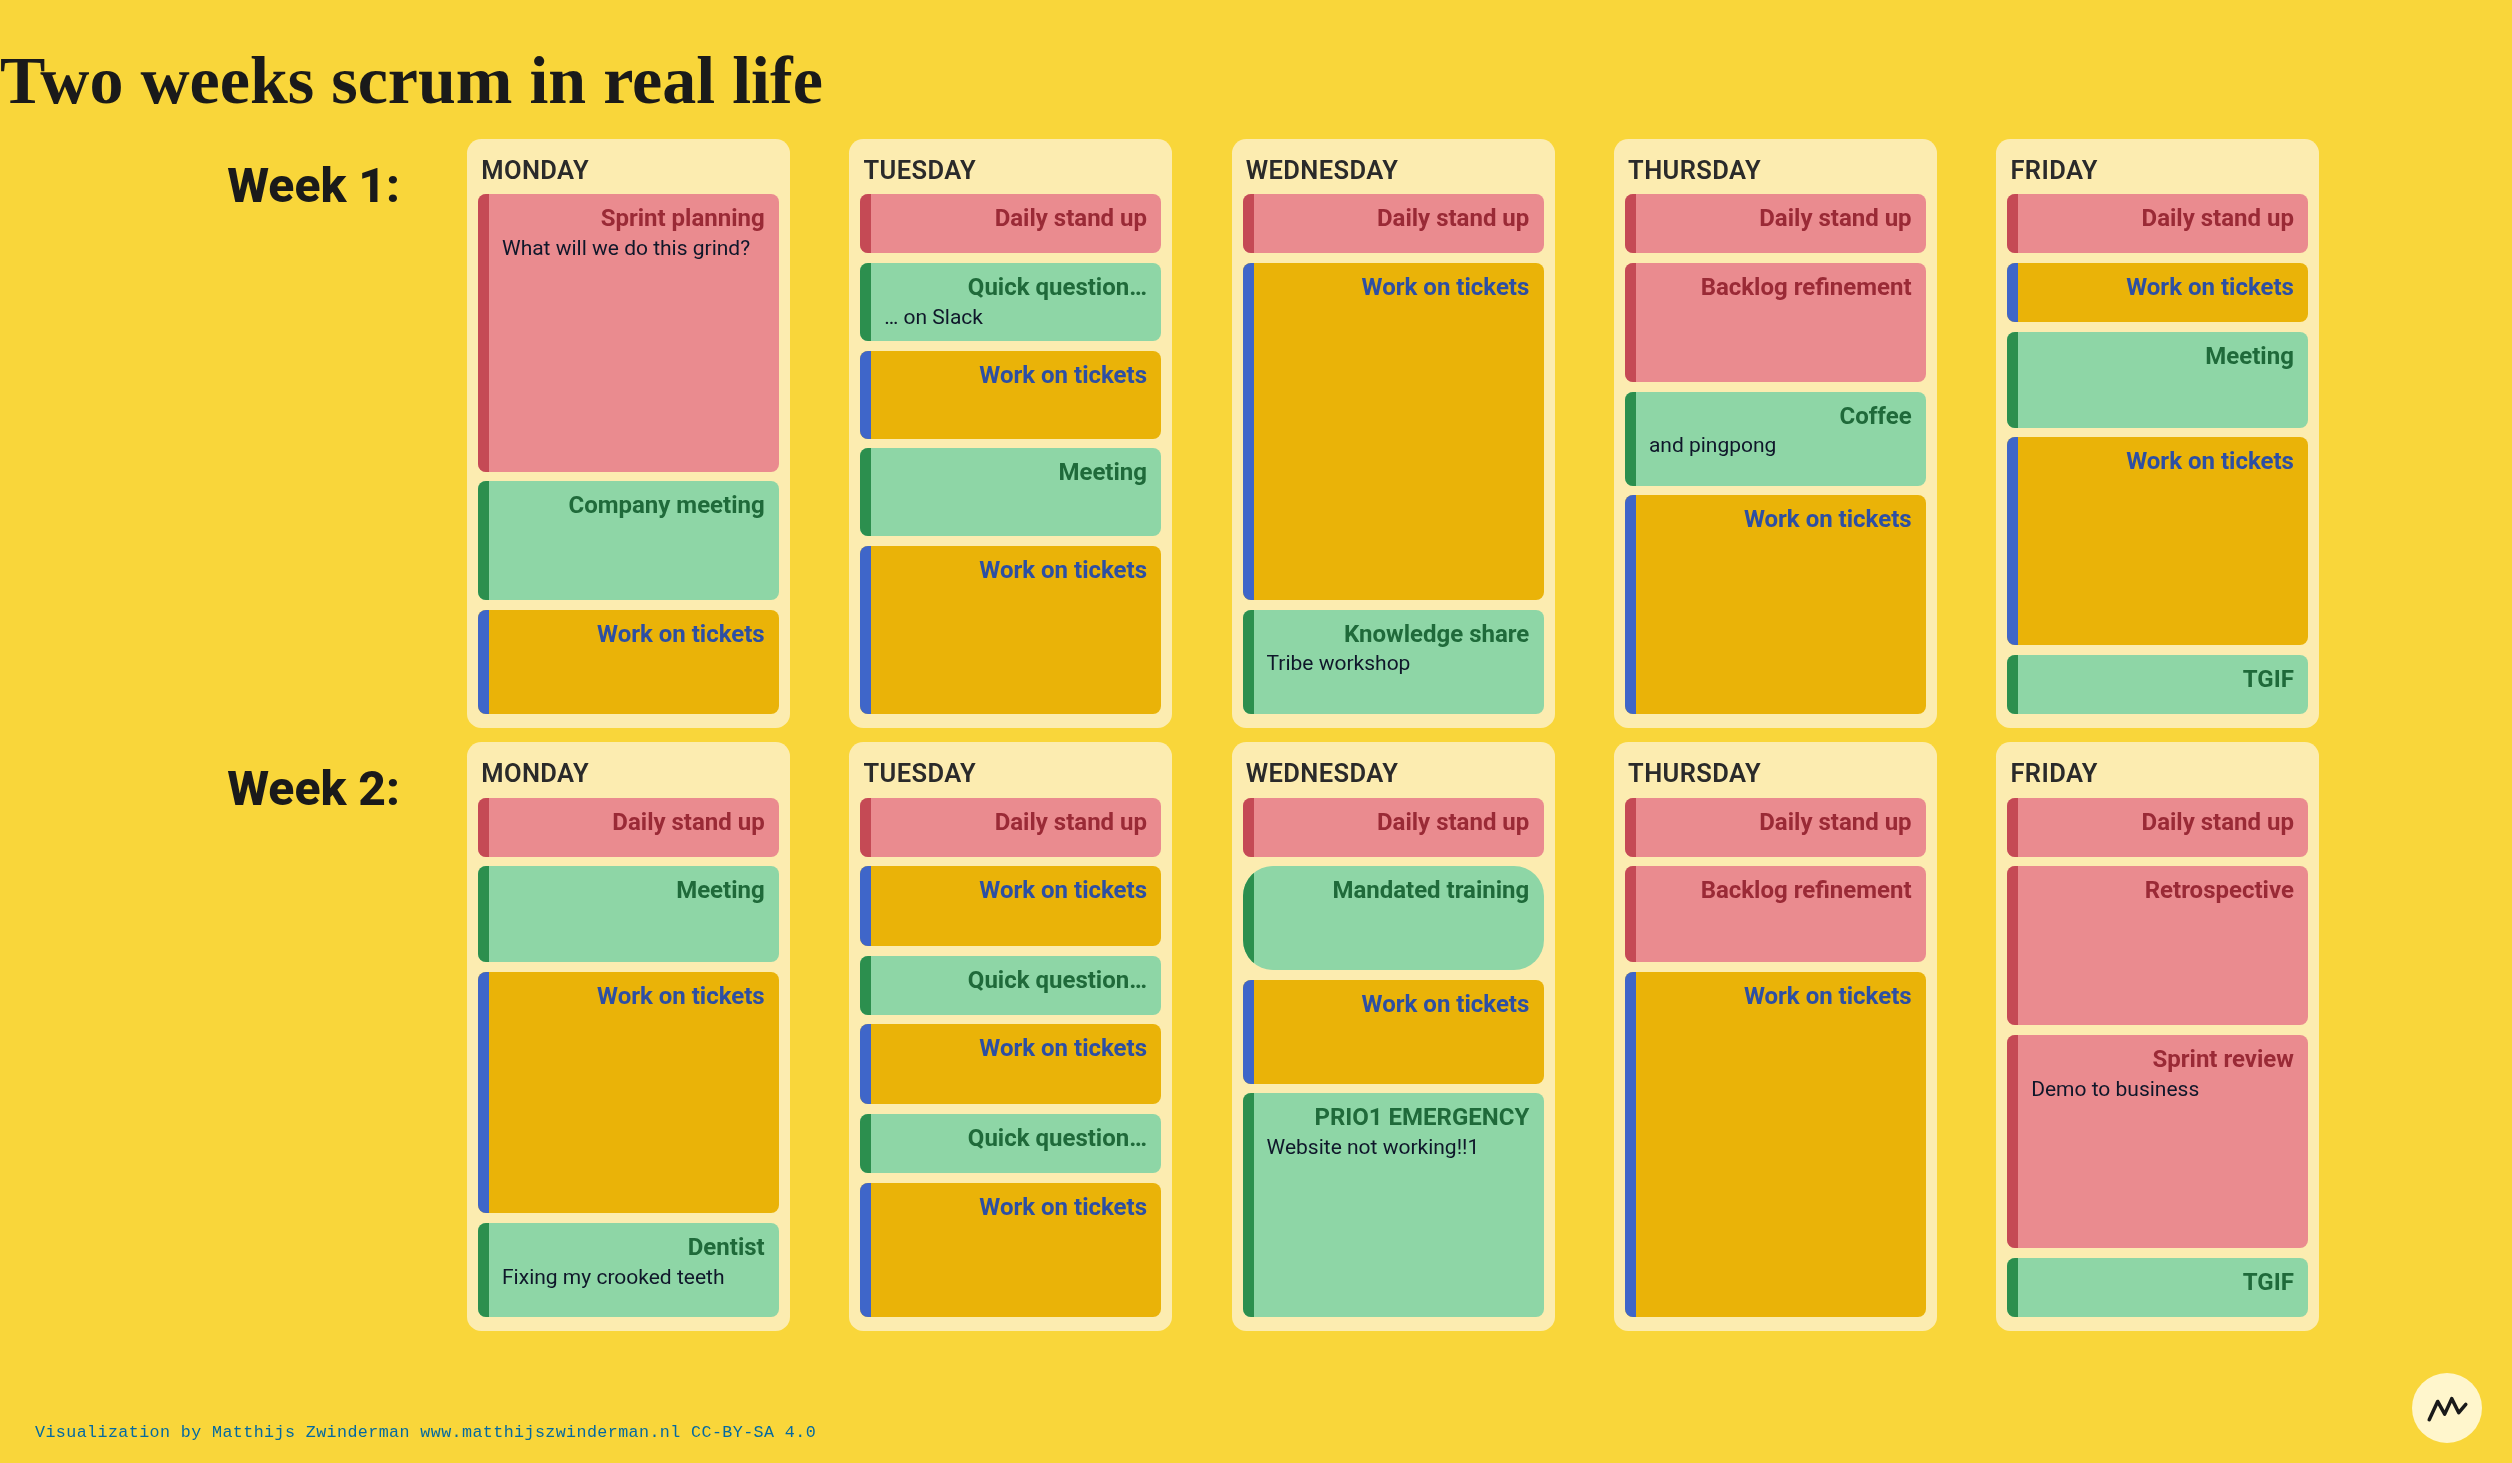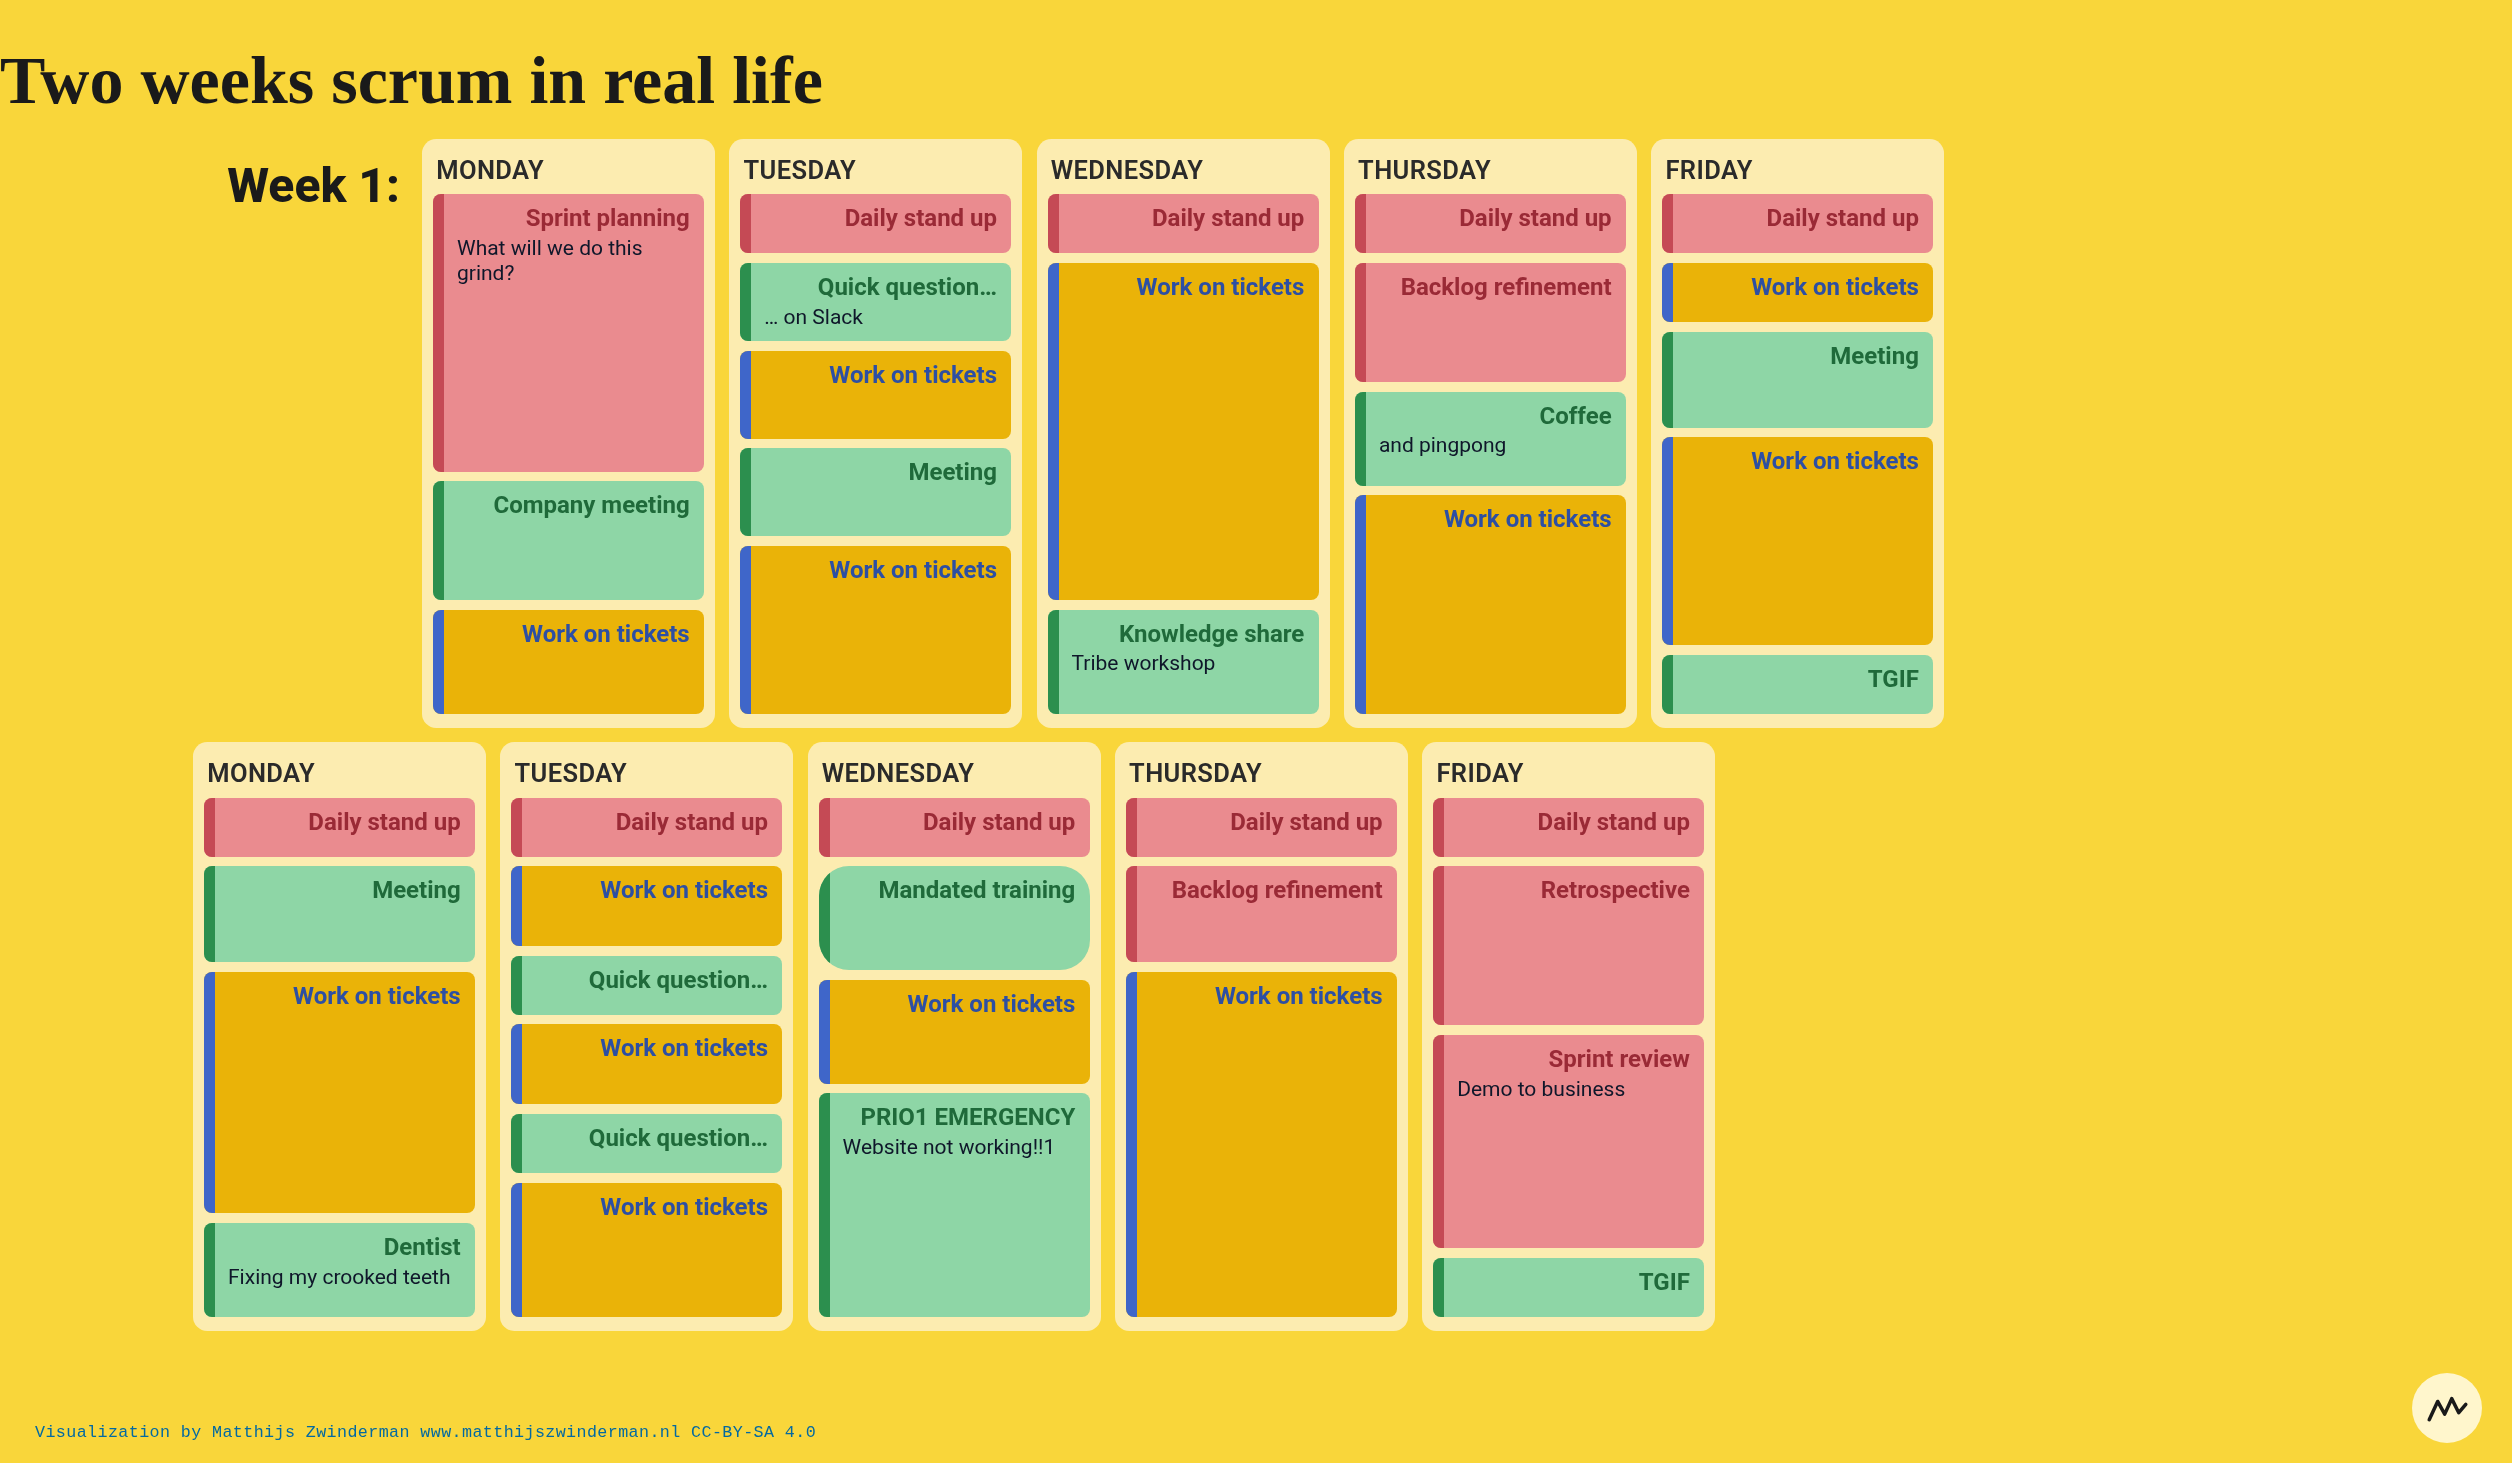--- a/index.html
+++ b/index.html
@@ -39,26 +39,27 @@
     text-align:right;
   }
   .days{
     display:flex;
     gap:14.3px;
     flex:1;
   }
   .day{
     background:#fcecb0;
     border-radius:14.3px;
-    width:293px;
+    width:323px;
     flex:none;
     box-sizing:border-box;
     padding:11px 11px 14.3px 11px;
     display:flex;
     flex-direction:column;
+    margin-left:45px;
   }
   .day-header{
     font-size:25.5px;
     font-weight:600;
     color:#2a2a2a;
     letter-spacing:0.4px;
     padding:4.8px 3.2px 9.6px 3.2px;
   }
   .blocks{
     display:flex;
@@ -217,20 +218,21 @@
               <div class="b-title">Work on tickets</div>
             </div>
             <div class="block b-green">
               <div class="b-title">TGIF</div>
             </div>
           </div>
         </div>
       </div>
     </div>
     <div class="sprint">
+      <div class="week-label">Week 2:</div>
       <div class="days">
         <div class="day" style="height: 589px;">
           <div class="day-header">MONDAY</div>
           <div class="blocks">
             <div class="block b-red">
               <div class="b-title">Daily stand up</div>
             </div>
             <div class="block b-green" style="min-height: 96px;">
               <div class="b-title">Meeting</div>
             </div>

